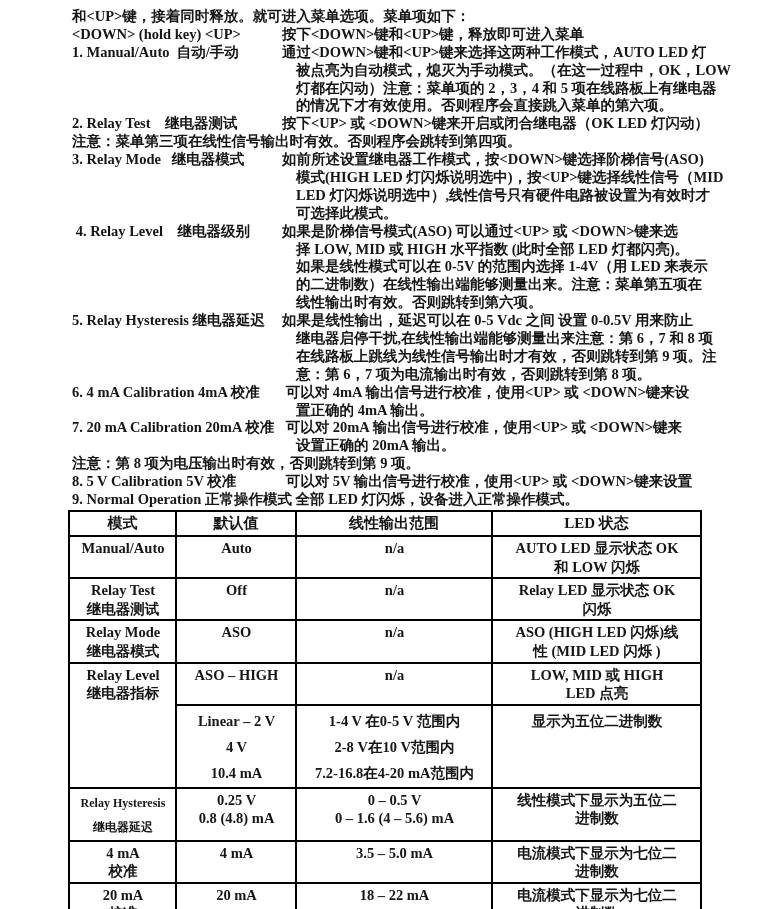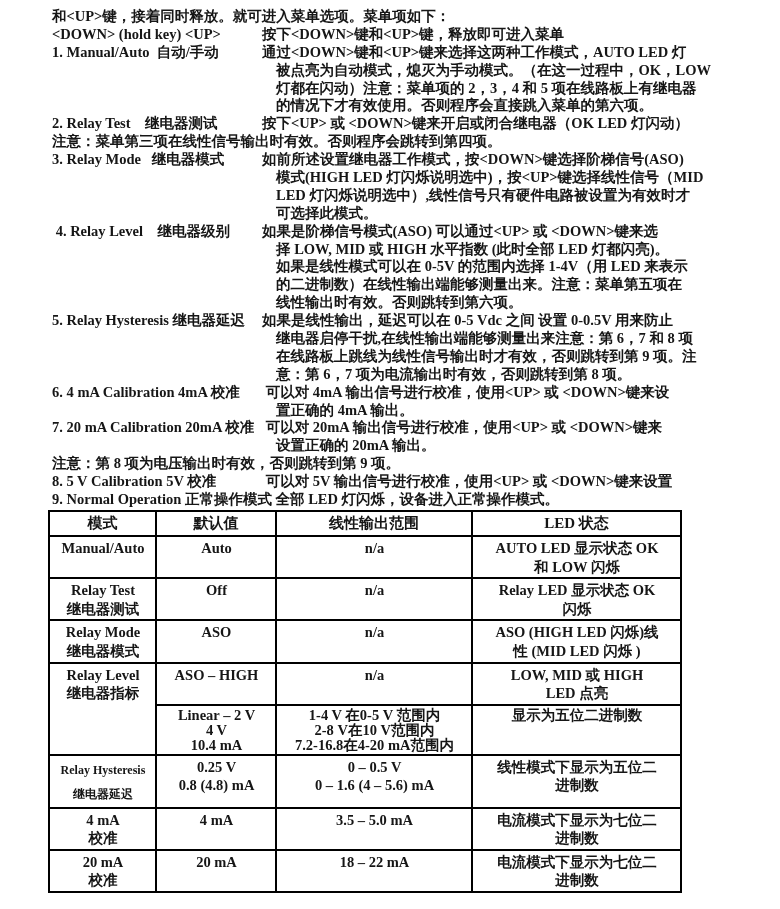--- a/index.html
+++ b/index.html
@@ -7,21 +7,21 @@
     width: 780px; height: 909px;
     background: #ffffff;
     overflow: hidden;
     font-family: "Liberation Serif", "DejaVu Serif", serif;
     font-weight: 700;
     color: #161616;
   }
   .page {
     box-sizing: border-box;
     width: 776px; height: 909px;
-    padding: 8px 10px 0 52px;
+    padding: 8px 10px 0 72px;
   }
   
   #menu-lines .line {
     height: 17.9px;
     line-height: 17.9px;
     font-size: 14.5px;
     white-space: pre;
   }
   #menu-lines .line.cont { padding-left: 224px; }
   #menu-lines .lbl {
@@ -56,21 +56,21 @@
     padding: 2px 5px 1px 6px;
     vertical-align: top;
     text-align: center;
     white-space: pre-line;
   }
   
   table.settings tbody tr:nth-child(6) td:first-child {
     font-size: 12px;
     line-height: 24px;
   }
-  table.settings tbody tr:nth-child(5) td { line-height: 15px; margin-top: 16px; }
+  table.settings tbody tr:nth-child(5) td { line-height: 26px; margin-top: 16px; }
   col.c1 { width: 107px; }
   col.c2 { width: 120px; }
   col.c3 { width: 196px; }
   col.c4 { width: 209px; }
 </style>
 </head>
 <body>
 
 <div class="page">
 

